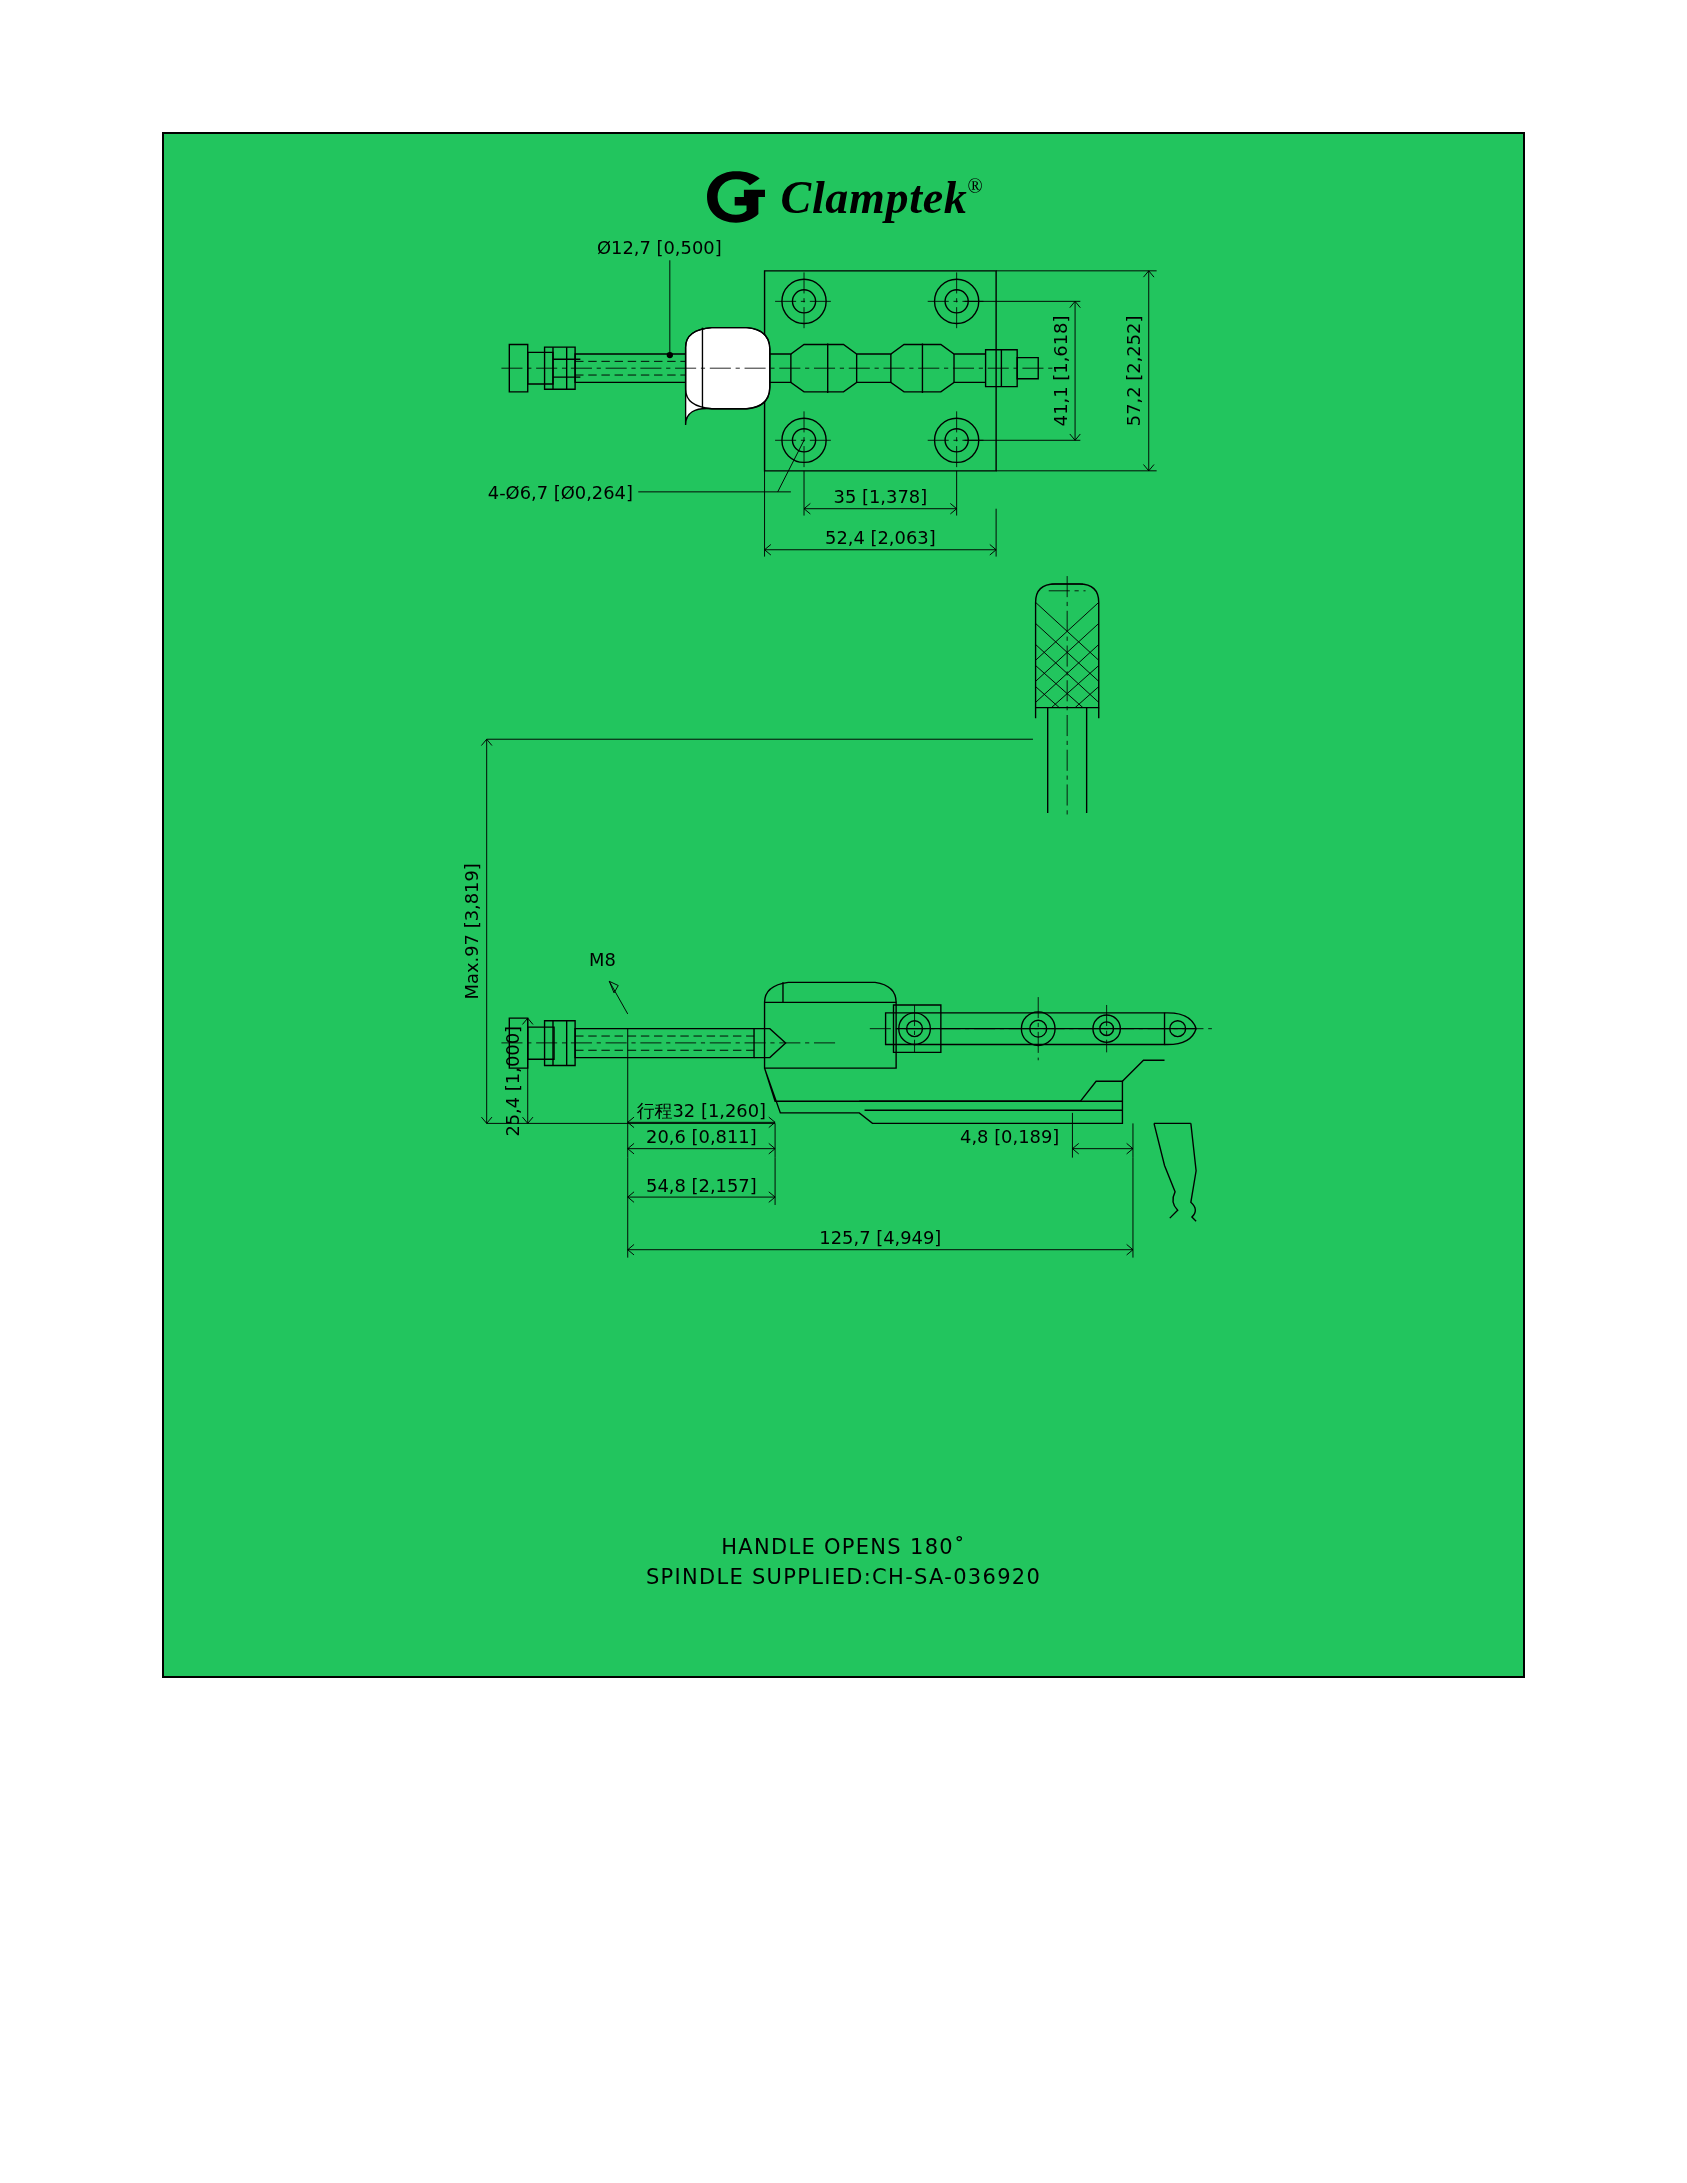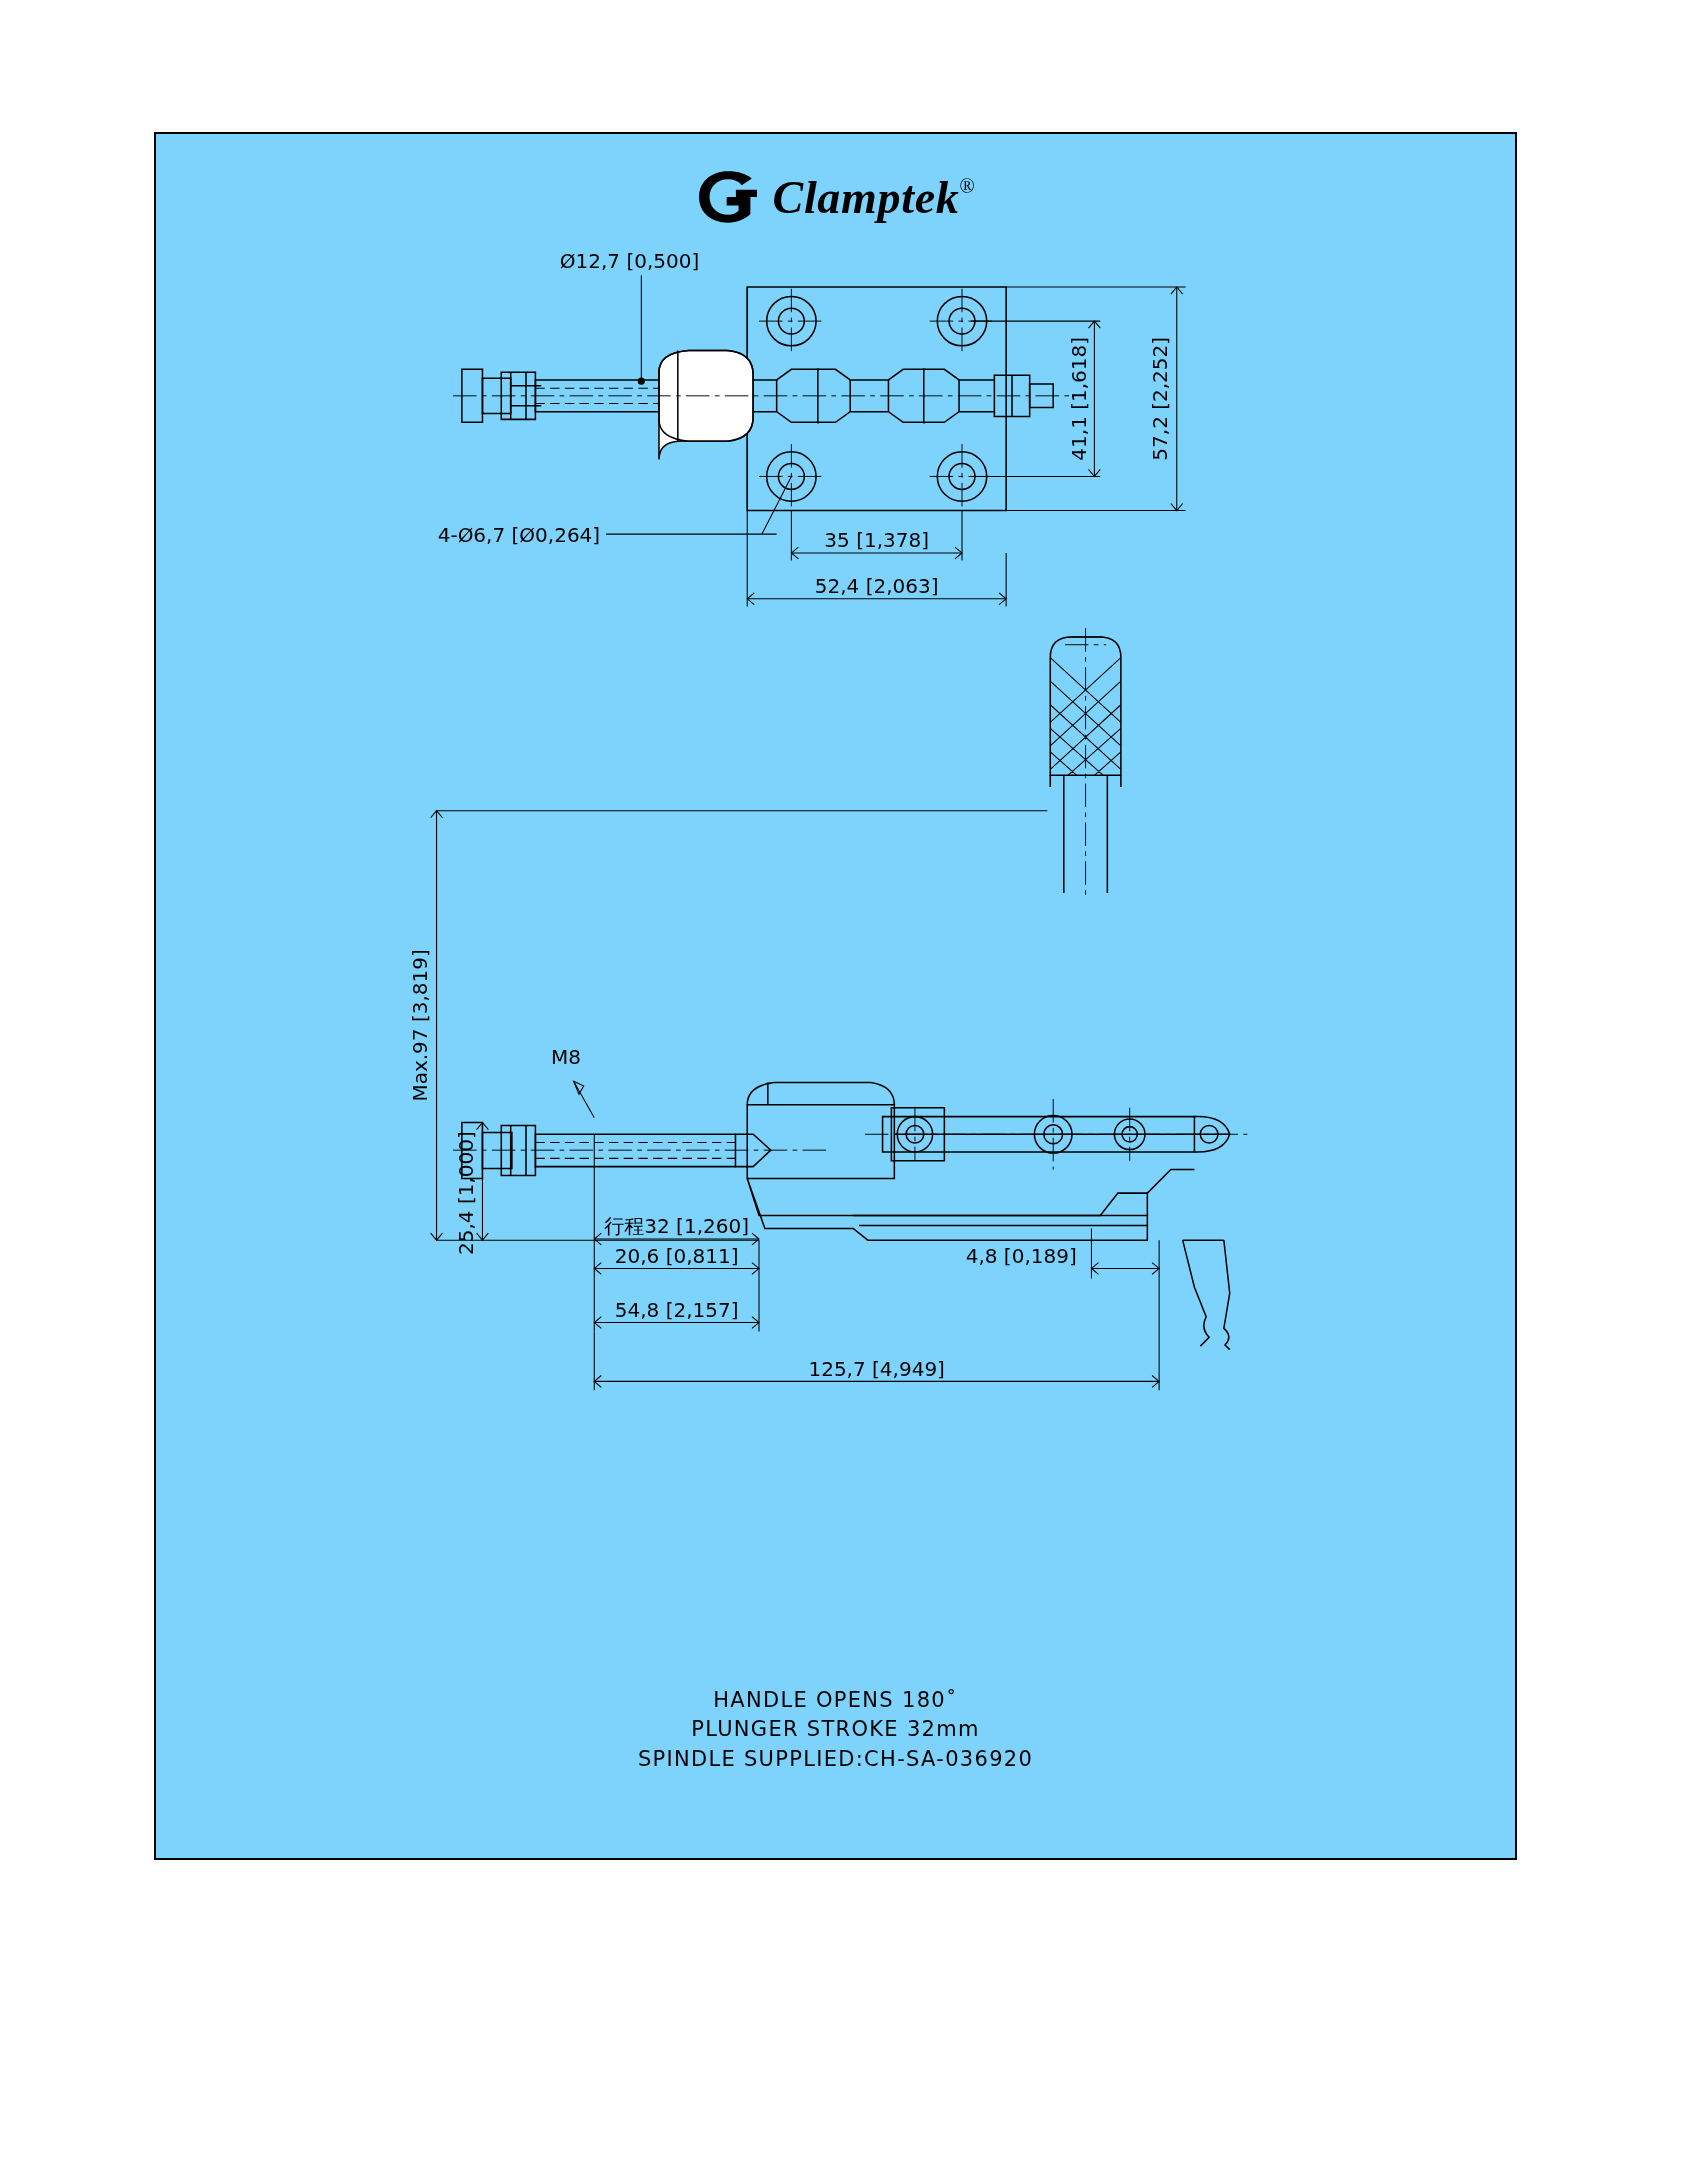--- a/index.html
+++ b/index.html
@@ -10,27 +10,27 @@
   body {
     width: 1687px;
     height: 2183px;
     font-family: "Liberation Sans", sans-serif;
     color: #000000;
     position: relative;
     overflow: hidden;
   }
   .sheet {
     position: absolute;
-    left: 154px;
+    left: 162px;
     top: 132px;
     width: 1363px;
-    height: 1728px;
+    height: 1546px;
     border: 2.6px solid #000;
     box-sizing: border-box;
-    background: #7dd3fc;
+    background: #22c55e;
   }
   
   .logo-row {
     position: absolute;
     left: 0;
     top: 36px;
     width: 100%;
     text-align: center;
     white-space: nowrap;
   }
@@ -339,17 +339,16 @@
         <path class="dim" d="M632 2110 L620 2120 L632 2130"></path>
         <path class="dim" d="M1568 2110 L1580 2120 L1568 2130"></path>
         <path class="lnT" d="M620 2035 L620 2135 M1580 1945 L1580 2135"></path>
         <text x="1100" y="2110" text-anchor="middle">125,7 [4,949]</text>
       </g>
     </g>
   </svg>
 
   <div class="notes">
     <div>HANDLE OPENS 180˚</div>
-    <div>PLUNGER STROKE  32mm</div>
     <div>SPINDLE SUPPLIED:CH-SA-036920</div>
   </div>
 </div>
 
 
 </body></html>

